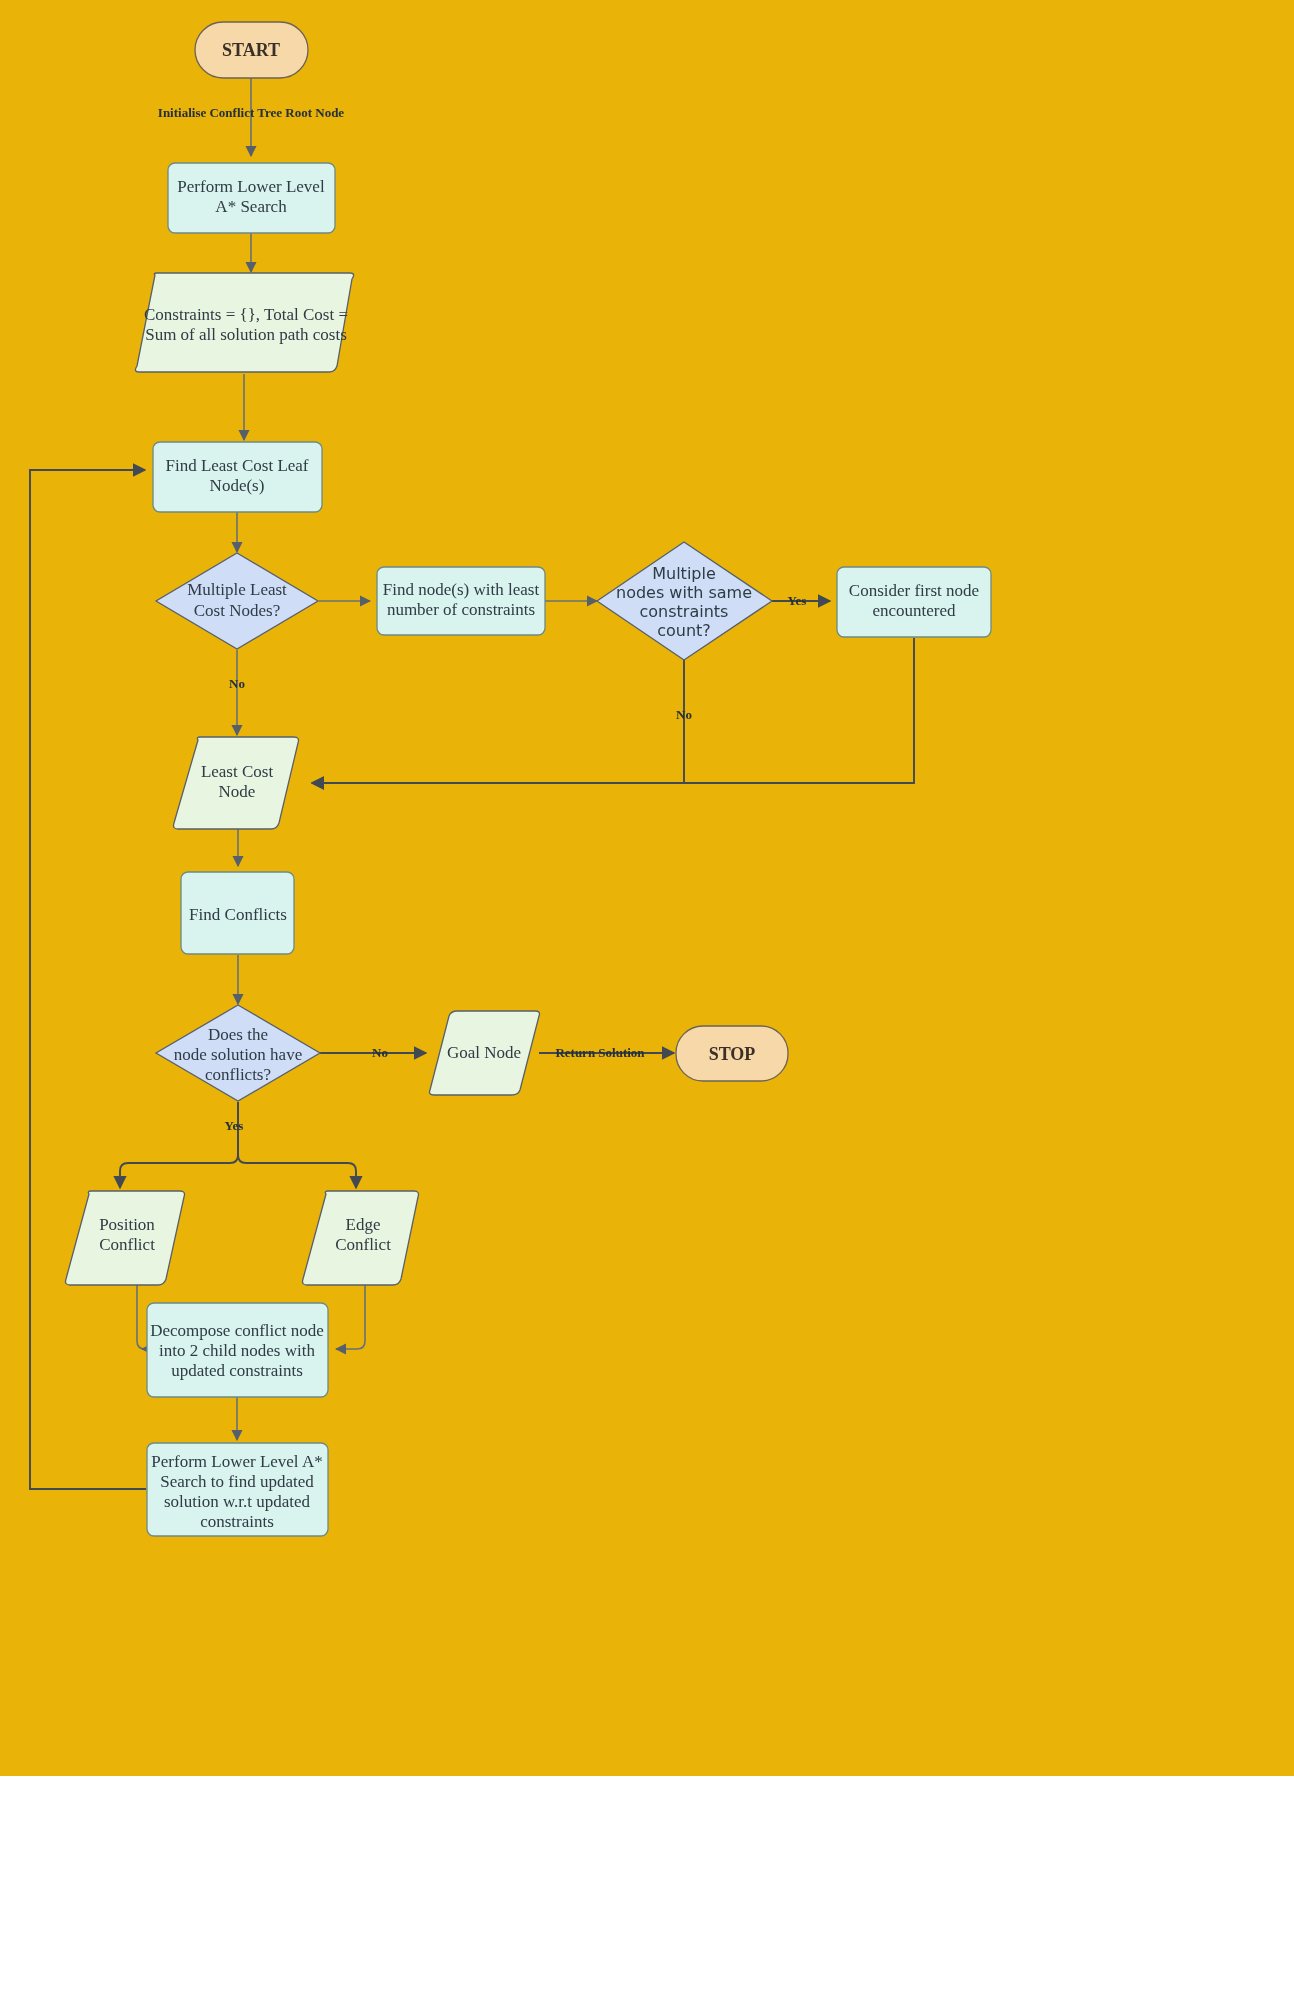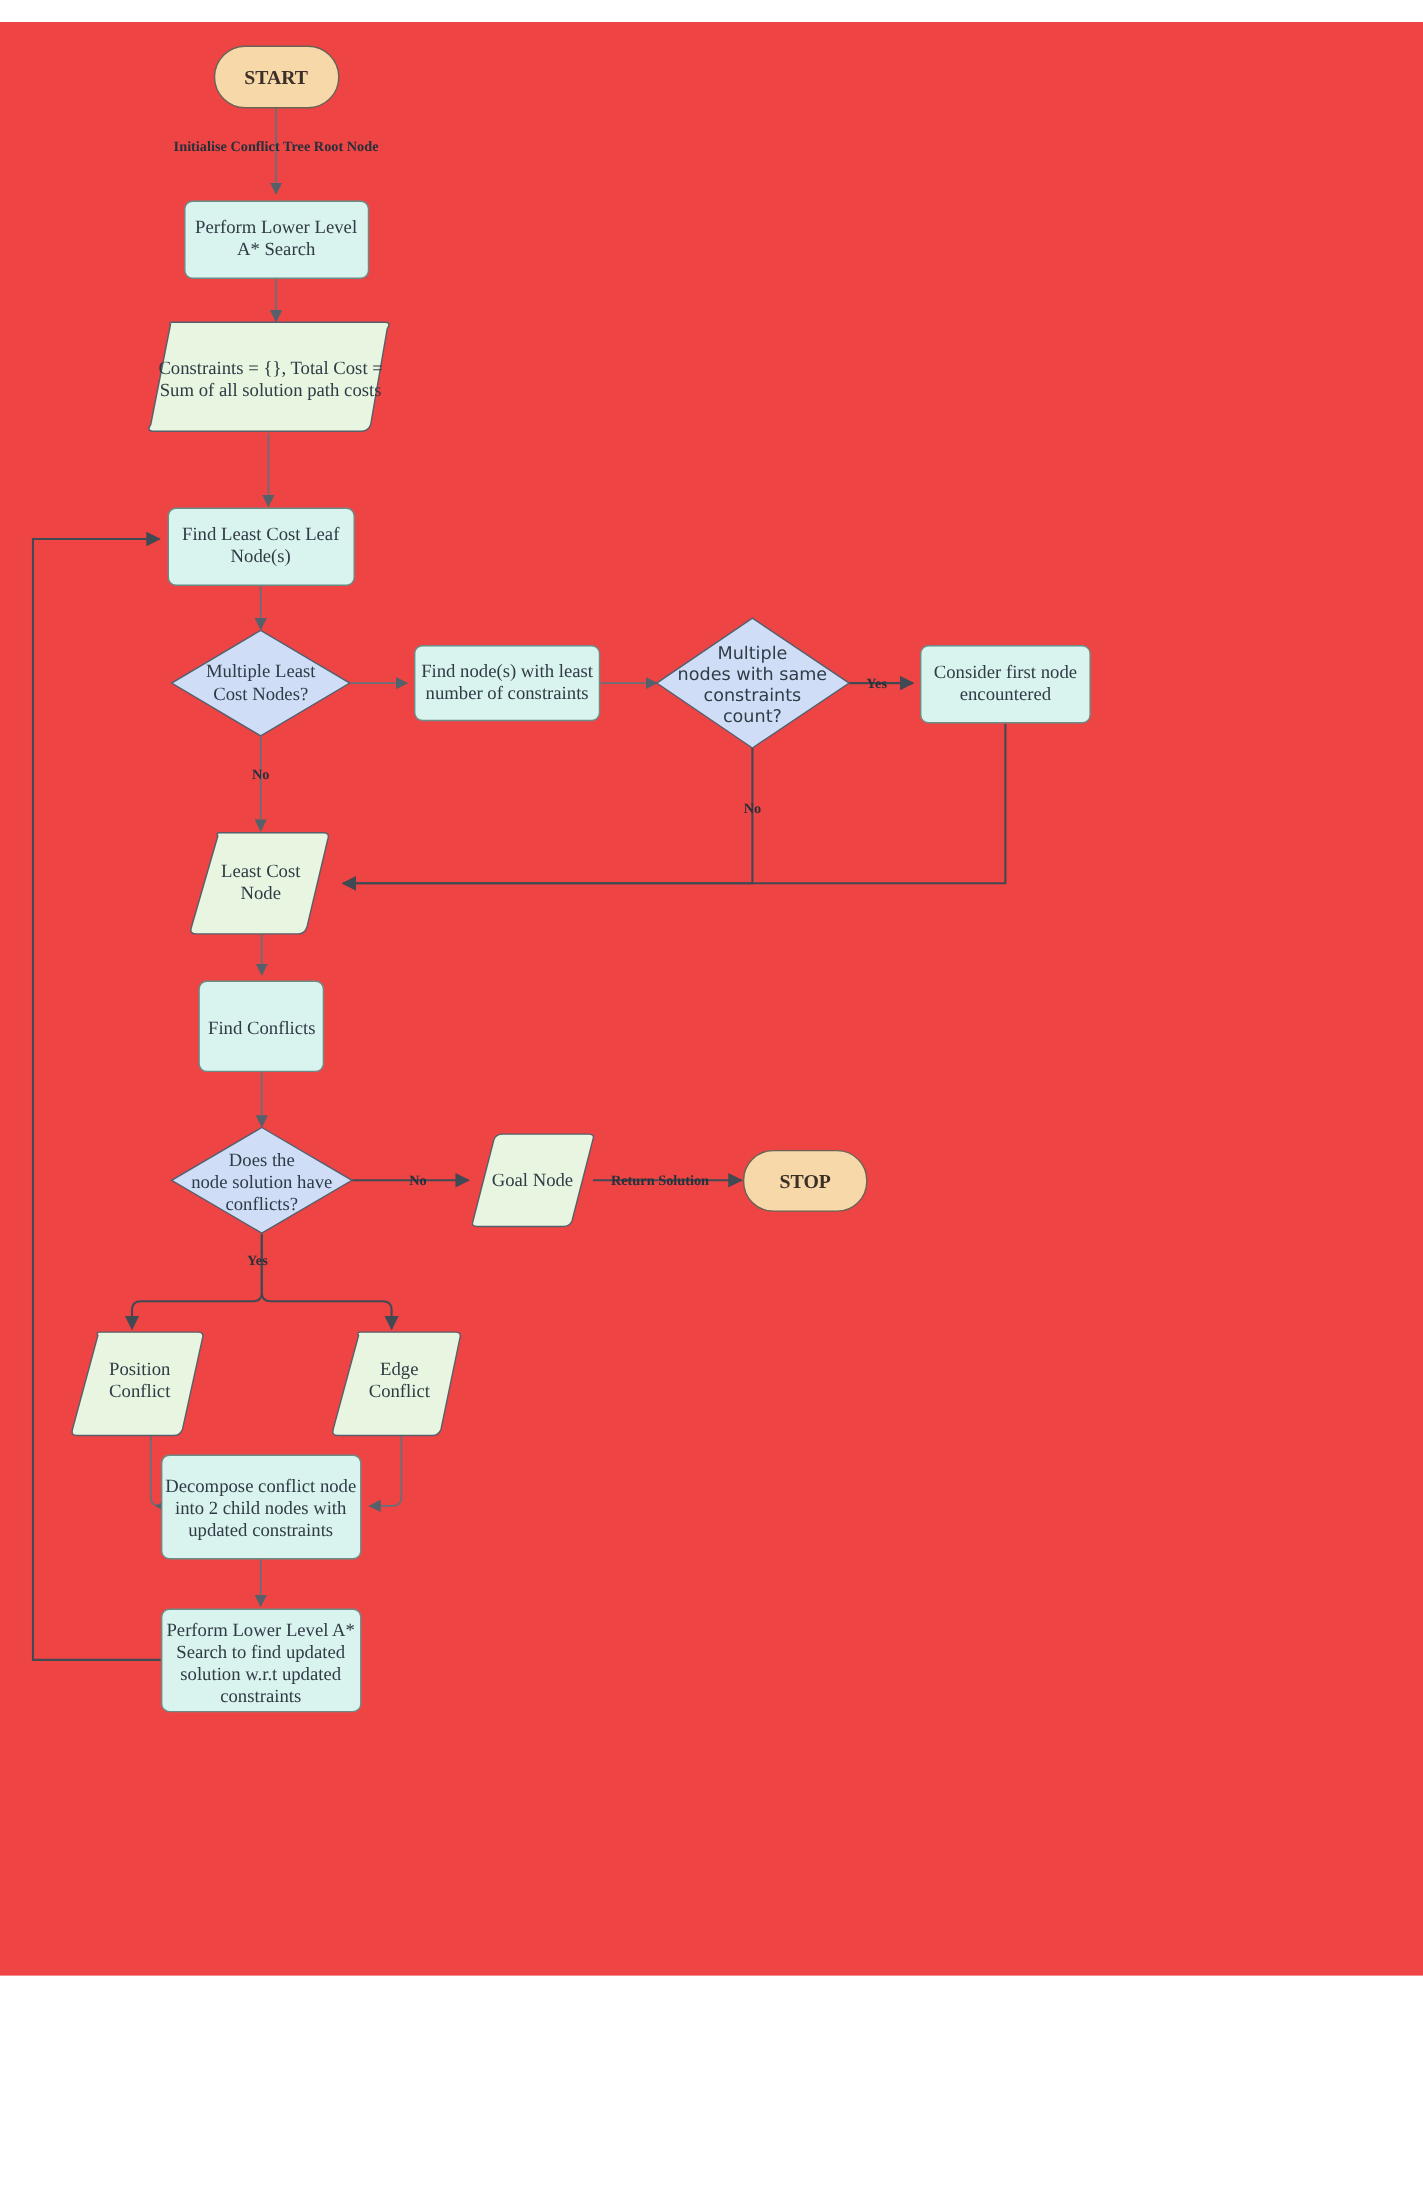--- a/index.html
+++ b/index.html
@@ -1,17 +1,17 @@
 <!DOCTYPE html>
 <html><head>
 <meta charset="utf-8">
 <style>
   html,body{margin:0;padding:0;background:#ffffff;}
   body{width:1294px;height:2008px;font-family:"Liberation Serif",serif;}
-  #chart{position:relative;width:1294px;height:1776px;background:#ef4444;overflow:hidden;margin-top:20px;}
+  #chart{position:relative;width:1294px;height:1776px;background:#eab308;overflow:hidden;}
   svg.flow{position:absolute;left:0;top:0;width:1294px;height:2008px;}
   .shape-fill-green{fill:#e8f5e0;stroke:#57606a;stroke-width:1.3;}
   .shape-fill-teal{fill:#d9f3ee;stroke:#6b8b86;stroke-width:1.3;}
   .shape-fill-blue{fill:#cfddf7;stroke:#55606e;stroke-width:1.3;}
   .shape-fill-orange{fill:#f7d8a8;stroke:#6b6356;stroke-width:1.3;}
   .edge{fill:none;stroke:#414a53;stroke-width:1.9;}
   .edge-thin{fill:none;stroke:#667079;stroke-width:1.6;}
   .node-text{font-family:"Liberation Serif",serif;font-size:17px;fill:#2f3b45;text-anchor:middle;}
   .node-text-sans{font-family:"DejaVu Sans",sans-serif;font-size:16px;fill:#2f3b45;text-anchor:middle;}
   .terminal-text{font-family:"Liberation Serif",serif;font-size:18px;font-weight:bold;fill:#3a3028;text-anchor:middle;}

